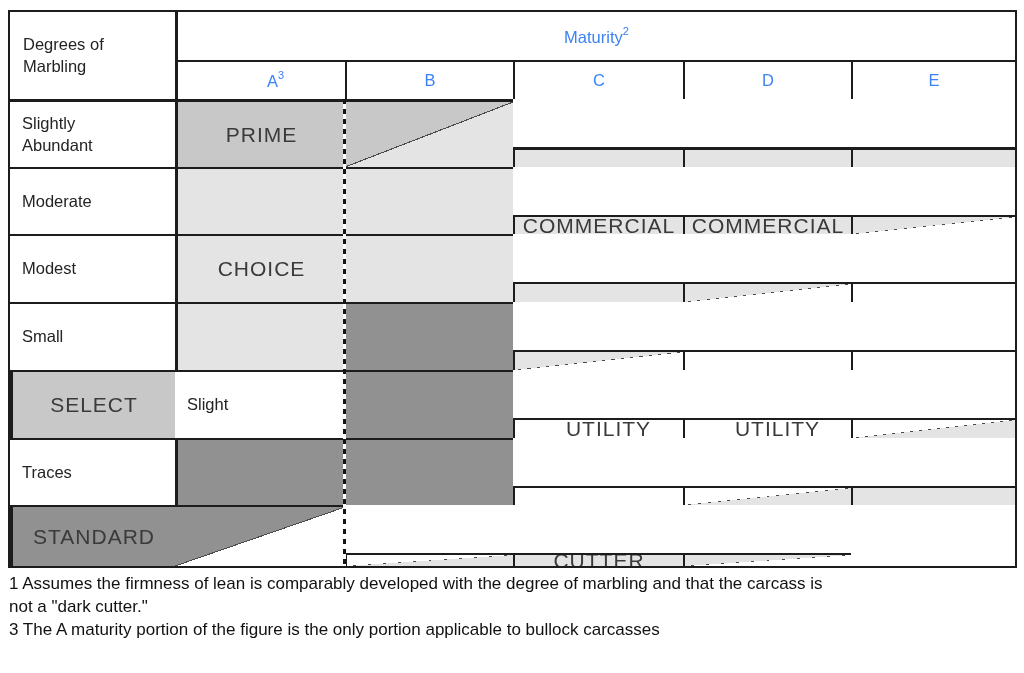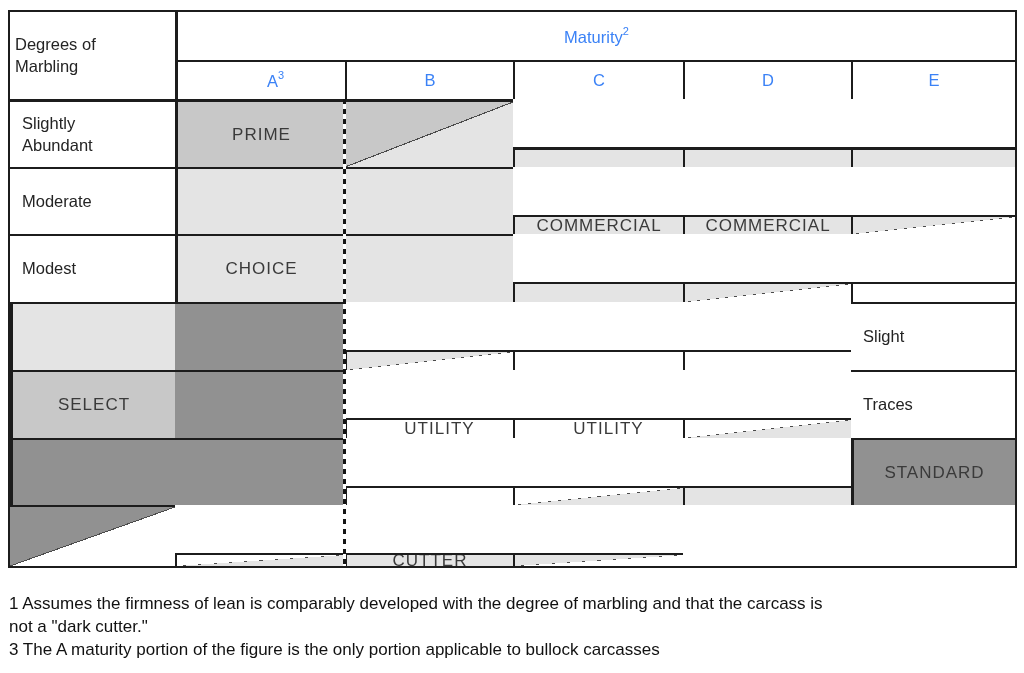--- a/index.html
+++ b/index.html
@@ -18,60 +18,60 @@
     position:absolute;left:8px;top:10px;width:1009px;height:558px;
     border:2px solid var(--line);
     display:grid;
     grid-template-columns:165px 170px 168px 170px 168px 164px;
     grid-template-rows:48px 39px 68px 67px 68px 68px 68px 67px 61px;
     background:#fff;
   }
   .cell{position:relative;display:flex;align-items:center;justify-content:center;overflow:hidden;}
 
   
-  .corner{grid-area:1/1/3/2;justify-content:flex-start;padding-left:5px;}
+  .corner{grid-area:1/1/3/2;justify-content:flex-start;padding-left:13px;}
   .corner .rlabel{max-width:112px;}
   .maturity{grid-area:1/2/2/7;border-left:3px solid var(--line);}
   .hA{grid-area:2/2/3/3;border-left:3px solid var(--line);padding-left:28px;}
   .hB{grid-area:2/3/3/4;border-left:2px solid var(--line);}
   .hC{grid-area:2/4/3/5;border-left:2px solid var(--line);}
   .hD{grid-area:2/5/3/6;border-left:2px solid var(--line);}
   .hE{grid-area:2/6/3/7;border-left:2px solid var(--line);}
   .hcell{border-top:2px solid var(--line);font-size:16.5px;color:#222;}
   .htext{font-size:16.5px;color:#3b82f6;}
   sup{font-size:11px;position:relative;top:-1px;}
 
   
   .t2{border-top:2px solid var(--line);}
   .t3{border-top:3px solid var(--line);}
   .bl2{border-left:2px solid var(--line);margin-top:48px;}
   .bl3{border-left:3px solid var(--line);}
 
   .lab{justify-content:flex-start;padding-left:12px;background:#fff;}
   .rlabel{font-size:16.5px;color:#242424;line-height:1.28;max-width:122px;}
 
-  .glabel{font-size:17px;letter-spacing:1px;color:#3a3a3a;white-space:nowrap;}
+  .glabel{font-size:21px;letter-spacing:1px;color:#3a3a3a;white-space:nowrap;}
 
   
   .f-light{background:var(--light-gray);}
   .f-med{background:var(--medium-gray);}
   .f-dark{background:var(--dark-gray);}
   .f-white{background:var(--white);padding-left:19px;}
   .d-ml{background:linear-gradient(to top left,var(--light-gray) 49.55%,var(--diag) 49.55%,var(--diag) 50.45%,var(--medium-gray) 50.45%);}
   .d-lw{background:linear-gradient(to top left,#fff 49.55%,var(--diag) 49.55%,var(--diag) 50.45%,var(--light-gray) 50.45%);}
   .d-wl{background:linear-gradient(to top left,var(--light-gray) 49.55%,var(--diag) 49.55%,var(--diag) 50.45%,#fff 50.45%);}
   .d-dw{background:linear-gradient(to top left,#fff 49.55%,var(--diag) 49.55%,var(--diag) 50.45%,var(--dark-gray) 50.45%);}
 
   
   .dashline{
     position:absolute;left:333px;top:87px;width:3px;height:467px;
     background:repeating-linear-gradient(180deg,#141414 0 5px,#ffffff 5px 10px);
   }
 
-  .footnotes{position:absolute;left:9px;top:592px;color:#111;}
+  .footnotes{position:absolute;left:9px;top:572px;color:#111;}
   .fline{font-size:17px;line-height:23px;white-space:nowrap;}
 </style>
 </head>
 <body>
 
 <div class="canvas">
   <div class="gtable">
 
     <div class="cell corner">
       <span class="rlabel">Degrees of Marbling</span>
@@ -123,31 +123,34 @@
         <span class="rlabel">Modest</span>
       </div>
     <div class="cell t2 bl3 f-light">
         <span class="glabel">CHOICE</span>
       </div>
     <div class="cell t2 f-light"></div>
     <div class="cell t2 bl2 f-light"></div>
     <div class="cell t2 bl2 d-lw"></div>
     <div class="cell t2 bl2 f-white"></div>
 
+    <div class="cell lab t2">
+        <span class="rlabel">Small</span>
+      </div>
     <div class="cell t2 bl3 f-light"></div>
     <div class="cell t2 f-dark"></div>
     <div class="cell t2 bl2 d-lw"></div>
     <div class="cell t2 bl2 f-white"></div>
     <div class="cell t2 bl2 f-white"></div>
 
+    <div class="cell t2 bl3 f-med">
+        <span class="glabel">SELECT</span>
+      </div>
     <div class="cell lab t2">
         <span class="rlabel">Slight</span>
-      </div>
-    <div class="cell t2 bl3 f-med">
-        <span class="glabel">SELECT</span>
       </div>
     <div class="cell t2 f-dark"></div>
     <div class="cell t2 bl2 f-white">
         <span class="glabel">UTILITY</span>
       </div>
     <div class="cell t2 bl2 f-white">
         <span class="glabel">UTILITY</span>
       </div>
     <div class="cell t2 bl2 d-wl"></div>
 

